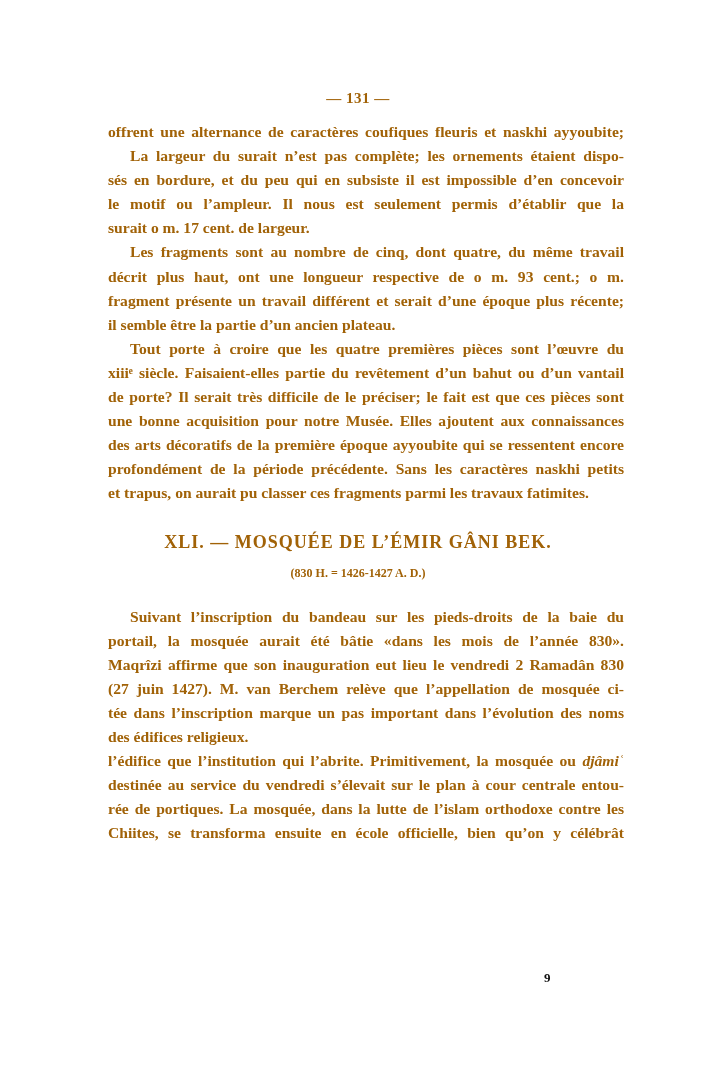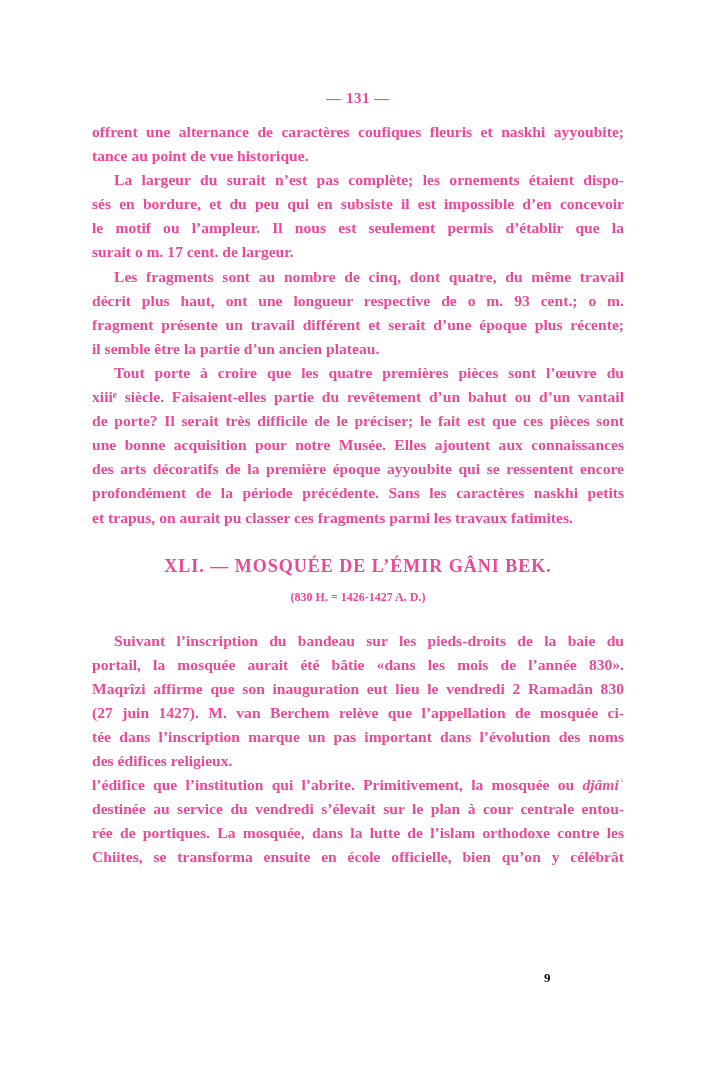--- a/index.html
+++ b/index.html
@@ -1,30 +1,30 @@
 <!DOCTYPE html>
 <html><head>
 <meta charset="utf-8">
 <style>
   html, body { margin: 0; padding: 0; background: #ffffff; }
   body { width: 720px; height: 1079px; position: relative; overflow: hidden; }
   .page {
     position: absolute; left: 92px; top: 88px; width: 532px;
     font-family: "Liberation Serif", serif;
-    font-weight: bold; color: #ec4899;
+    font-weight: bold; color: #a16207;
   }
   .folio {
     text-align: center; font-size: 15px; line-height: 20px; height: 20px;
     margin-bottom: 12px; letter-spacing: 0.5px;
   }
   .para {
     margin: 0; font-size: 15.6px; line-height: 24.1px;
     text-align: justify; text-align-last: auto;
   }
-  .line { display: block; text-align: justify; text-align-last: justify; white-space: nowrap; overflow: visible; }
+  .line { display: block; text-align: justify; text-align-last: justify; white-space: nowrap; overflow: visible; margin-left: 16px; }
   .line.last { text-align-last: left; }
   .heading {
     text-align: center; font-size: 18px; letter-spacing: 1px;
     margin-top: 26px; line-height: 20px;
   }
   .subheading {
     text-align: center; font-size: 12px; margin-top: 11px; line-height: 20px;
     margin-bottom: 22px;
   }
   .signature {
@@ -35,21 +35,20 @@
   em { font-style: italic; }
 </style>
 </head>
 <body>
 
 <div class="page">
   <div class="folio">— 131 —</div>
 
   <p class="para">
     <span class="line">offrent une alternance de caractères coufiques fleuris et naskhi ayyoubite;</span>
-    <span class="line last">tance au point de vue historique.</span>
   </p>
 
   <p class="para">
     <span class="line" style="padding-left:22px">La largeur du surait n’est pas complète; les ornements étaient dispo-</span>
     <span class="line">sés en bordure, et du peu qui en subsiste il est impossible d’en concevoir</span>
     <span class="line">le motif ou l’ampleur. Il nous est seulement permis d’établir que la</span>
     <span class="line last">surait o m. 17 cent. de largeur.</span>
   </p>
 
   <p class="para">

